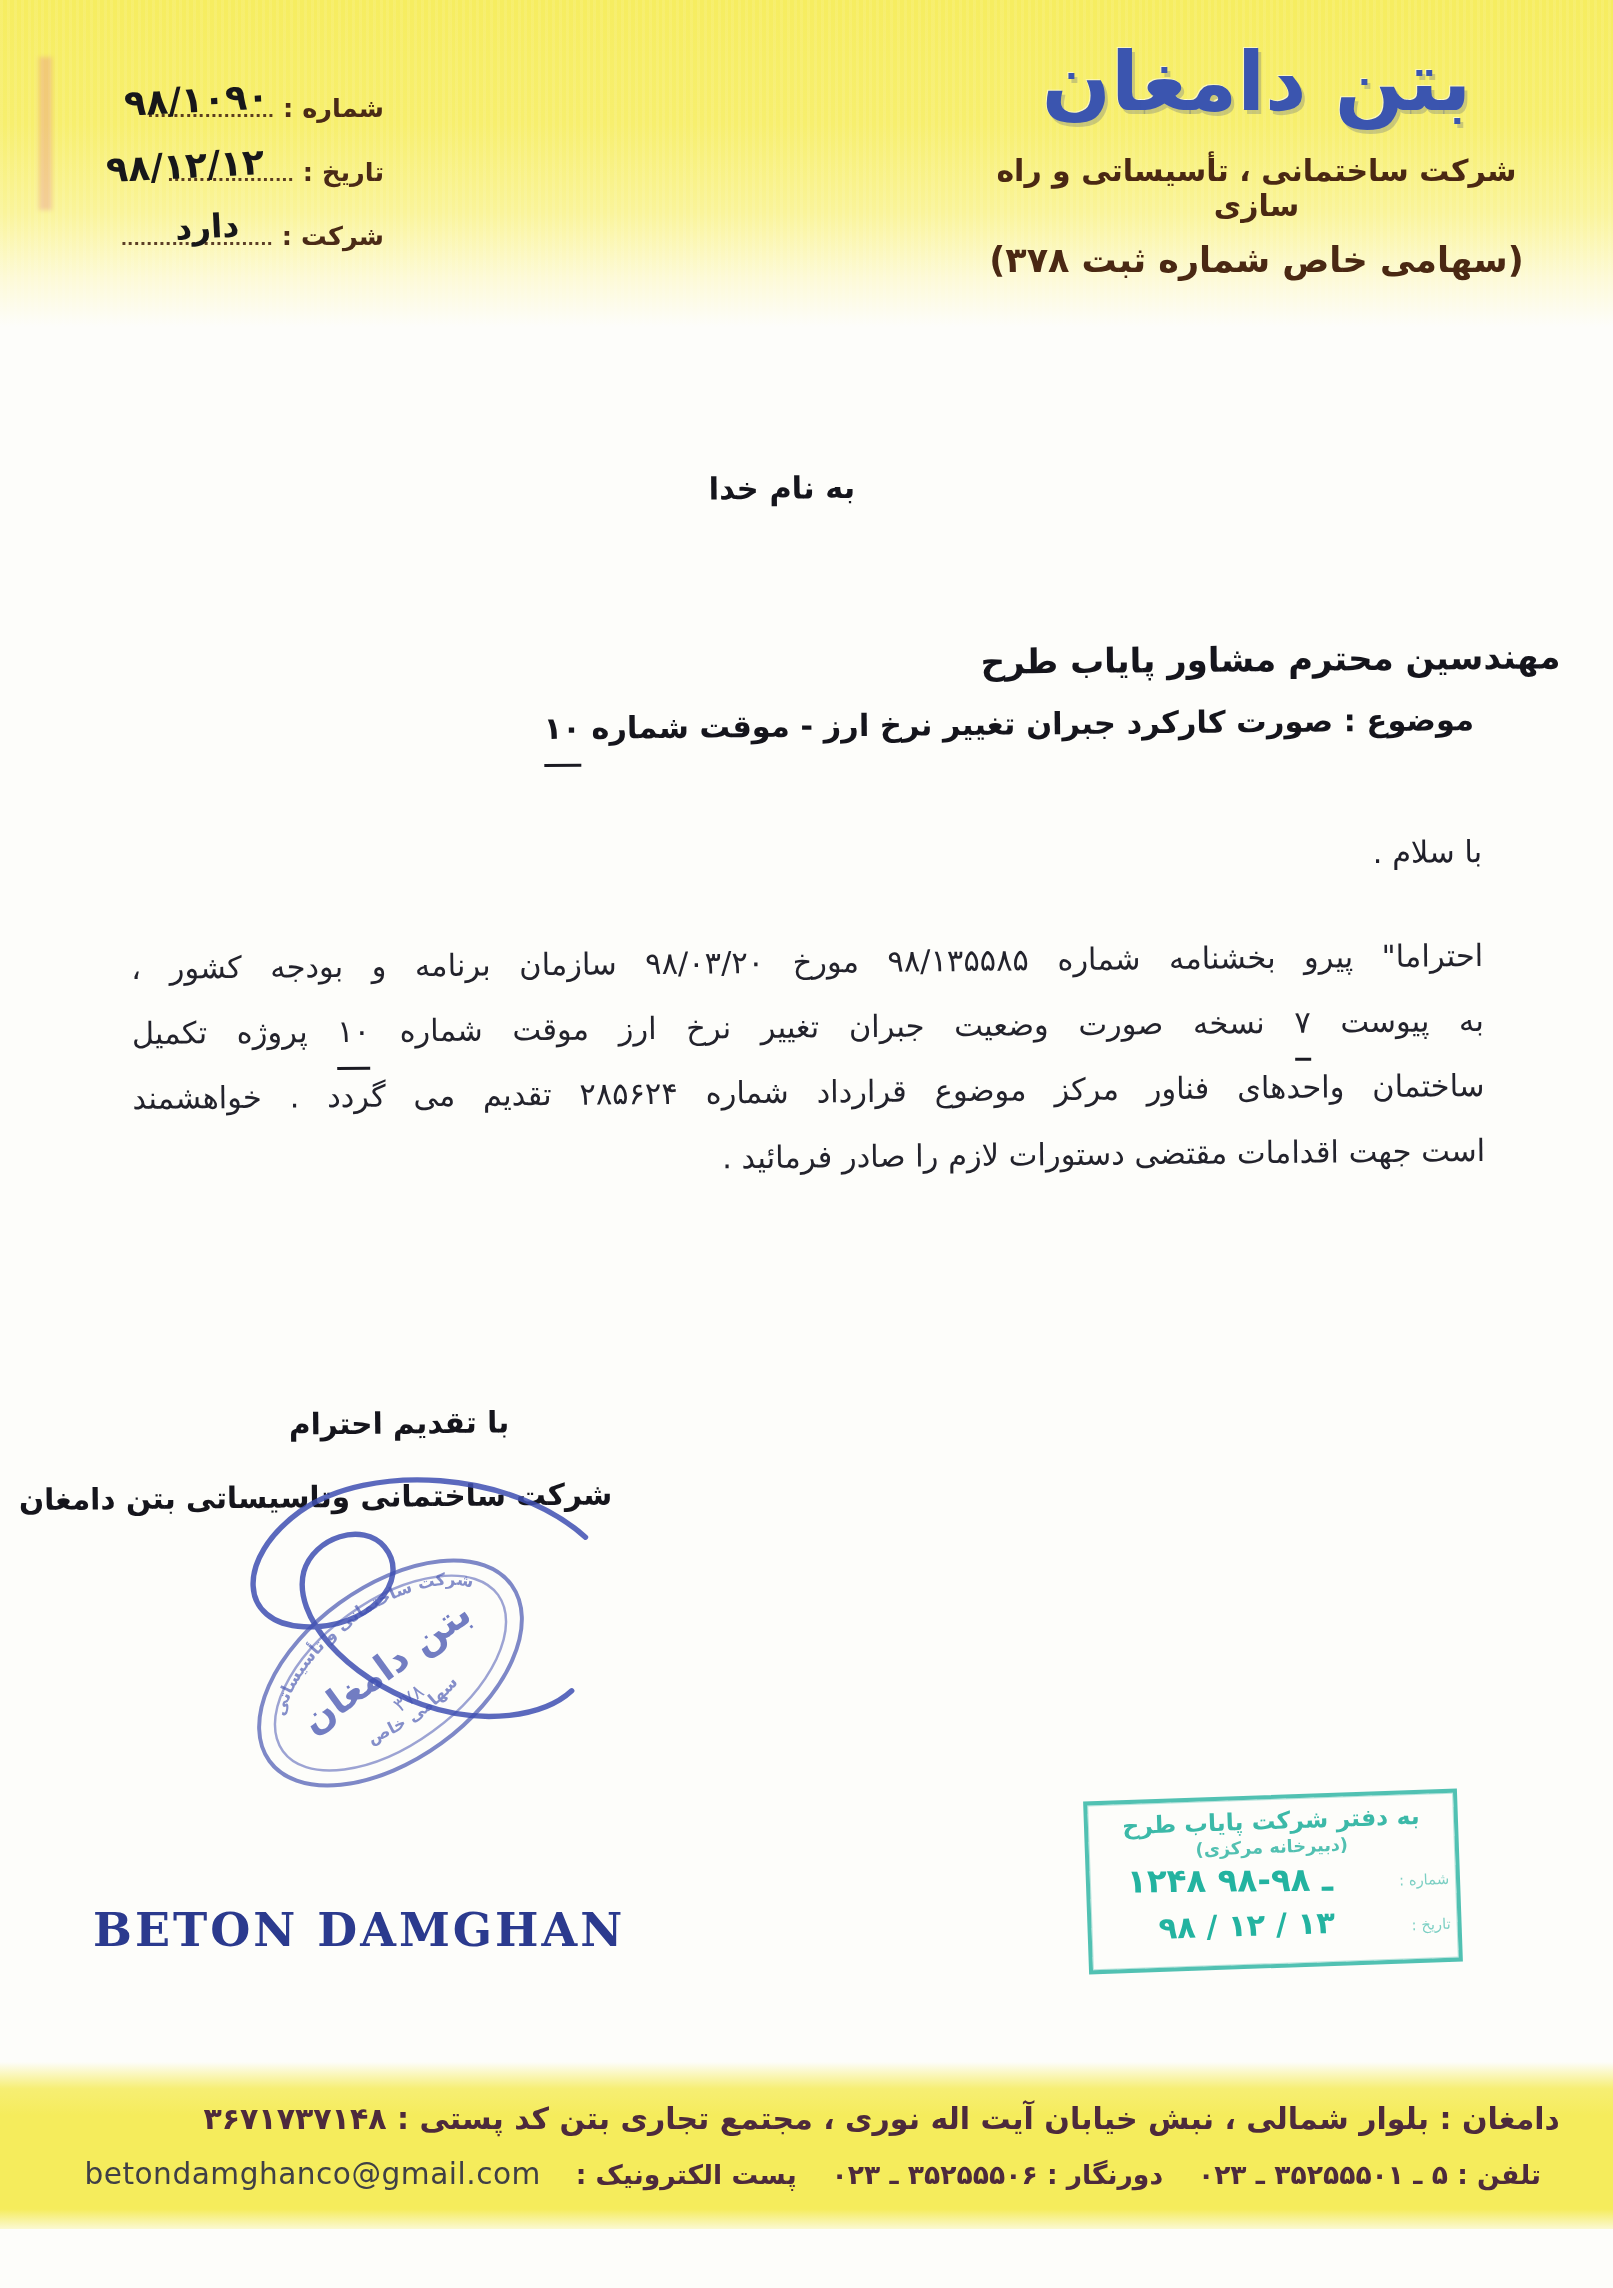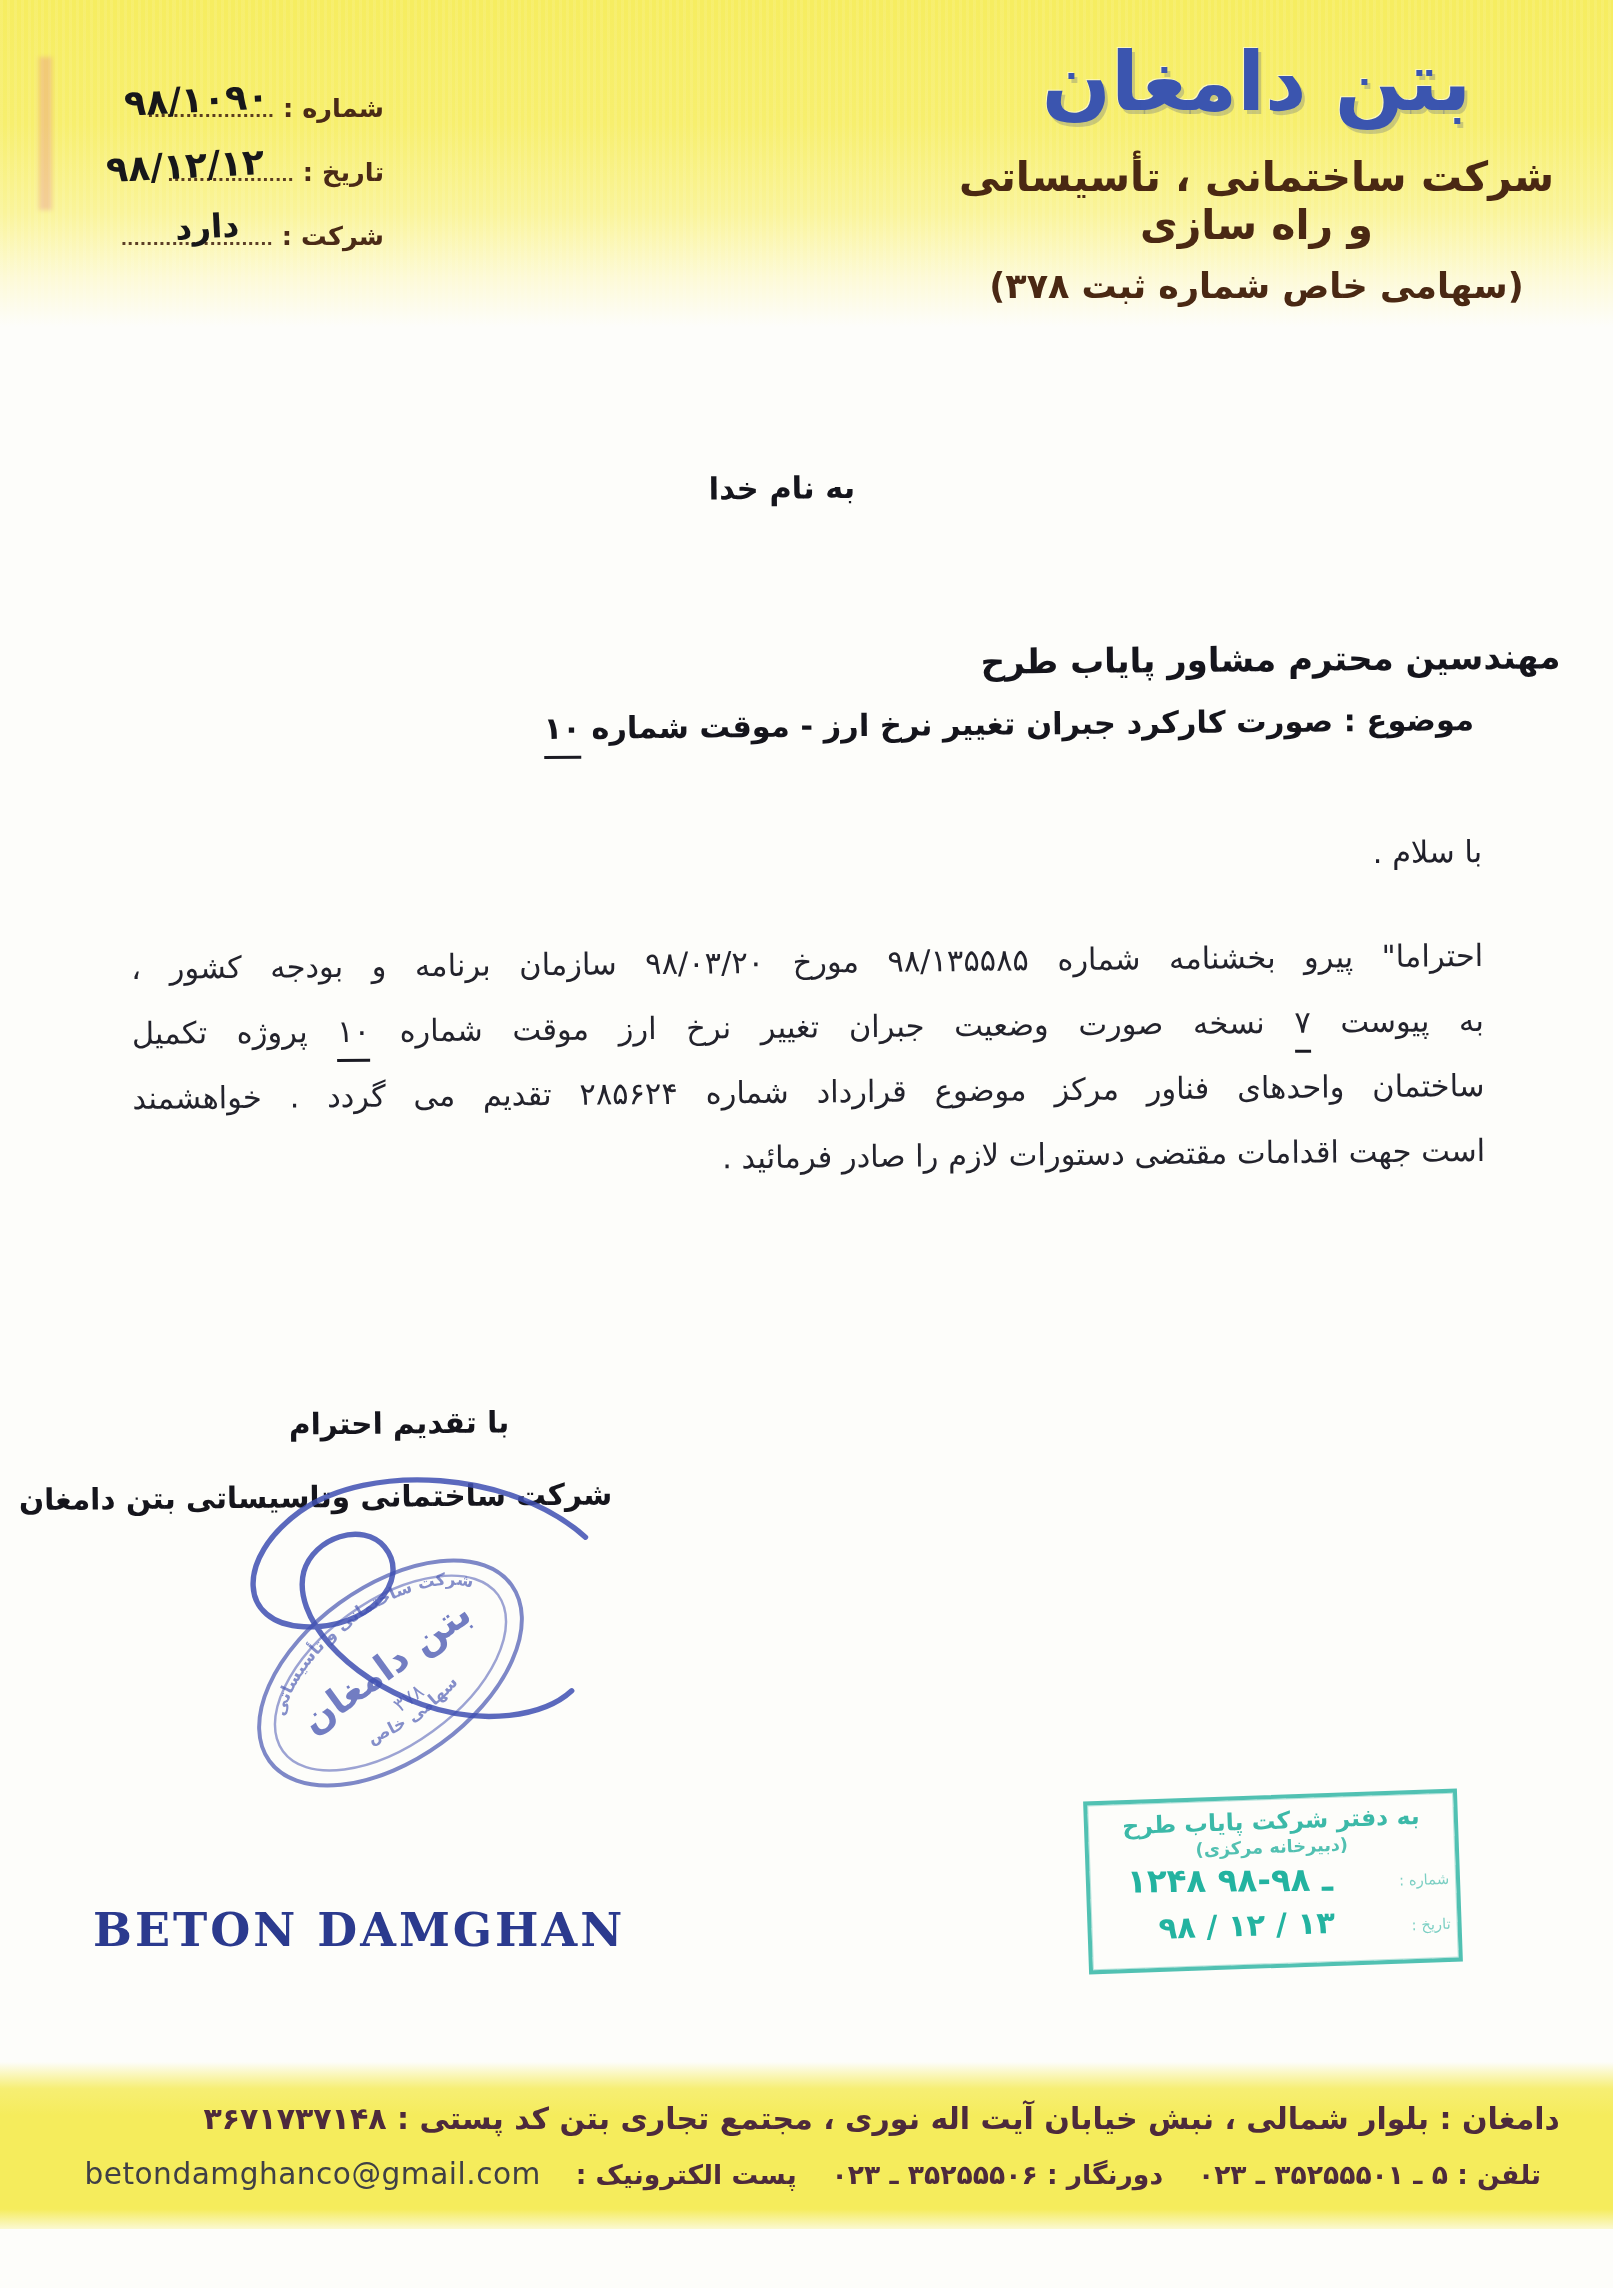--- a/index.html
+++ b/index.html
@@ -26,28 +26,28 @@
   .meta-row{position:relative;height:49px;margin-bottom:14.8px;font-weight:bold;font-size:25.6px;white-space:nowrap;}
   .meta-dots{font-size:16.7px;letter-spacing:1px;opacity:.9;}
   .meta-hand{position:absolute;font-size:36px;font-weight:bold;color:#17171a;transform:rotate(-3deg);direction:ltr;}
   .hand-number{top:-13.8px;left:65px;}
   .hand-date{top:-11.8px;left:47px;}
   .hand-attach{top:-13.8px;left:116px;font-size:33px;}
   
   .brand{position:absolute;top:35px;right:57px;width:601px;text-align:center;}
   .brand-title{font-size:81px;font-weight:bold;color:#3b55af;letter-spacing:2px;
     text-shadow:3px 3.9px 0 rgba(42,61,138,.22), -1px -1px 0 rgba(255,255,255,.55);}
-  .brand-sub{margin-top:23.6px;font-size:41px;font-weight:bold;color:#4a2813;}
+  .brand-sub{margin-top:23.6px;font-size:30px;font-weight:bold;color:#4a2813;}
   .brand-reg{margin-top:17.7px;font-size:35px;font-weight:bold;color:#4a2813;}
   
   .tilt{position:absolute;inset:0;transform:rotate(-0.55deg);transform-origin:1379px 936px;}
   .bismillah{position:absolute;top:465px;left:713px;font-size:30.5px;font-weight:bold;color:#15151c;}
   .addressee{position:absolute;top:638px;right:51px;font-size:34px;font-weight:bold;color:#15151c;direction:rtl;white-space:nowrap;}
   .subject{position:absolute;top:703px;right:138px;font-size:30.5px;font-weight:bold;color:#15151c;direction:rtl;white-space:nowrap;}
-  .u{border-bottom:3px solid #1a1a22;padding-bottom:10px;}
+  .u{border-bottom:3px solid #1a1a22;padding-bottom:18px;}
   .salutation{position:absolute;top:835px;right:131px;font-size:30.5px;color:#20202a;direction:rtl;}
   .body{position:absolute;top:924px;right:131px;width:1352px;direction:rtl;font-size:30.5px;color:#23232c;}
   .body .line{line-height:65px;text-align:justify;text-align-last:justify;}
   .body .line.short{text-align-last:right;}
   
   .closing{position:absolute;top:1397px;left:242px;width:305px;text-align:center;font-size:29.6px;font-weight:bold;color:#15151c;}
   .sig-company{position:absolute;top:1470px;left:124px;width:483px;text-align:center;font-size:29.6px;font-weight:bold;color:#15151c;direction:rtl;white-space:nowrap;}
   .stamp-blue{position:absolute;left:164px;top:1476px;width:453px;height:335px;}
   .stamp-blue .e1{fill:none;stroke:#4c5ab3;stroke-width:4;opacity:.72;}
   .stamp-blue .e2{fill:none;stroke:#4c5ab3;stroke-width:2.5;opacity:.55;}

